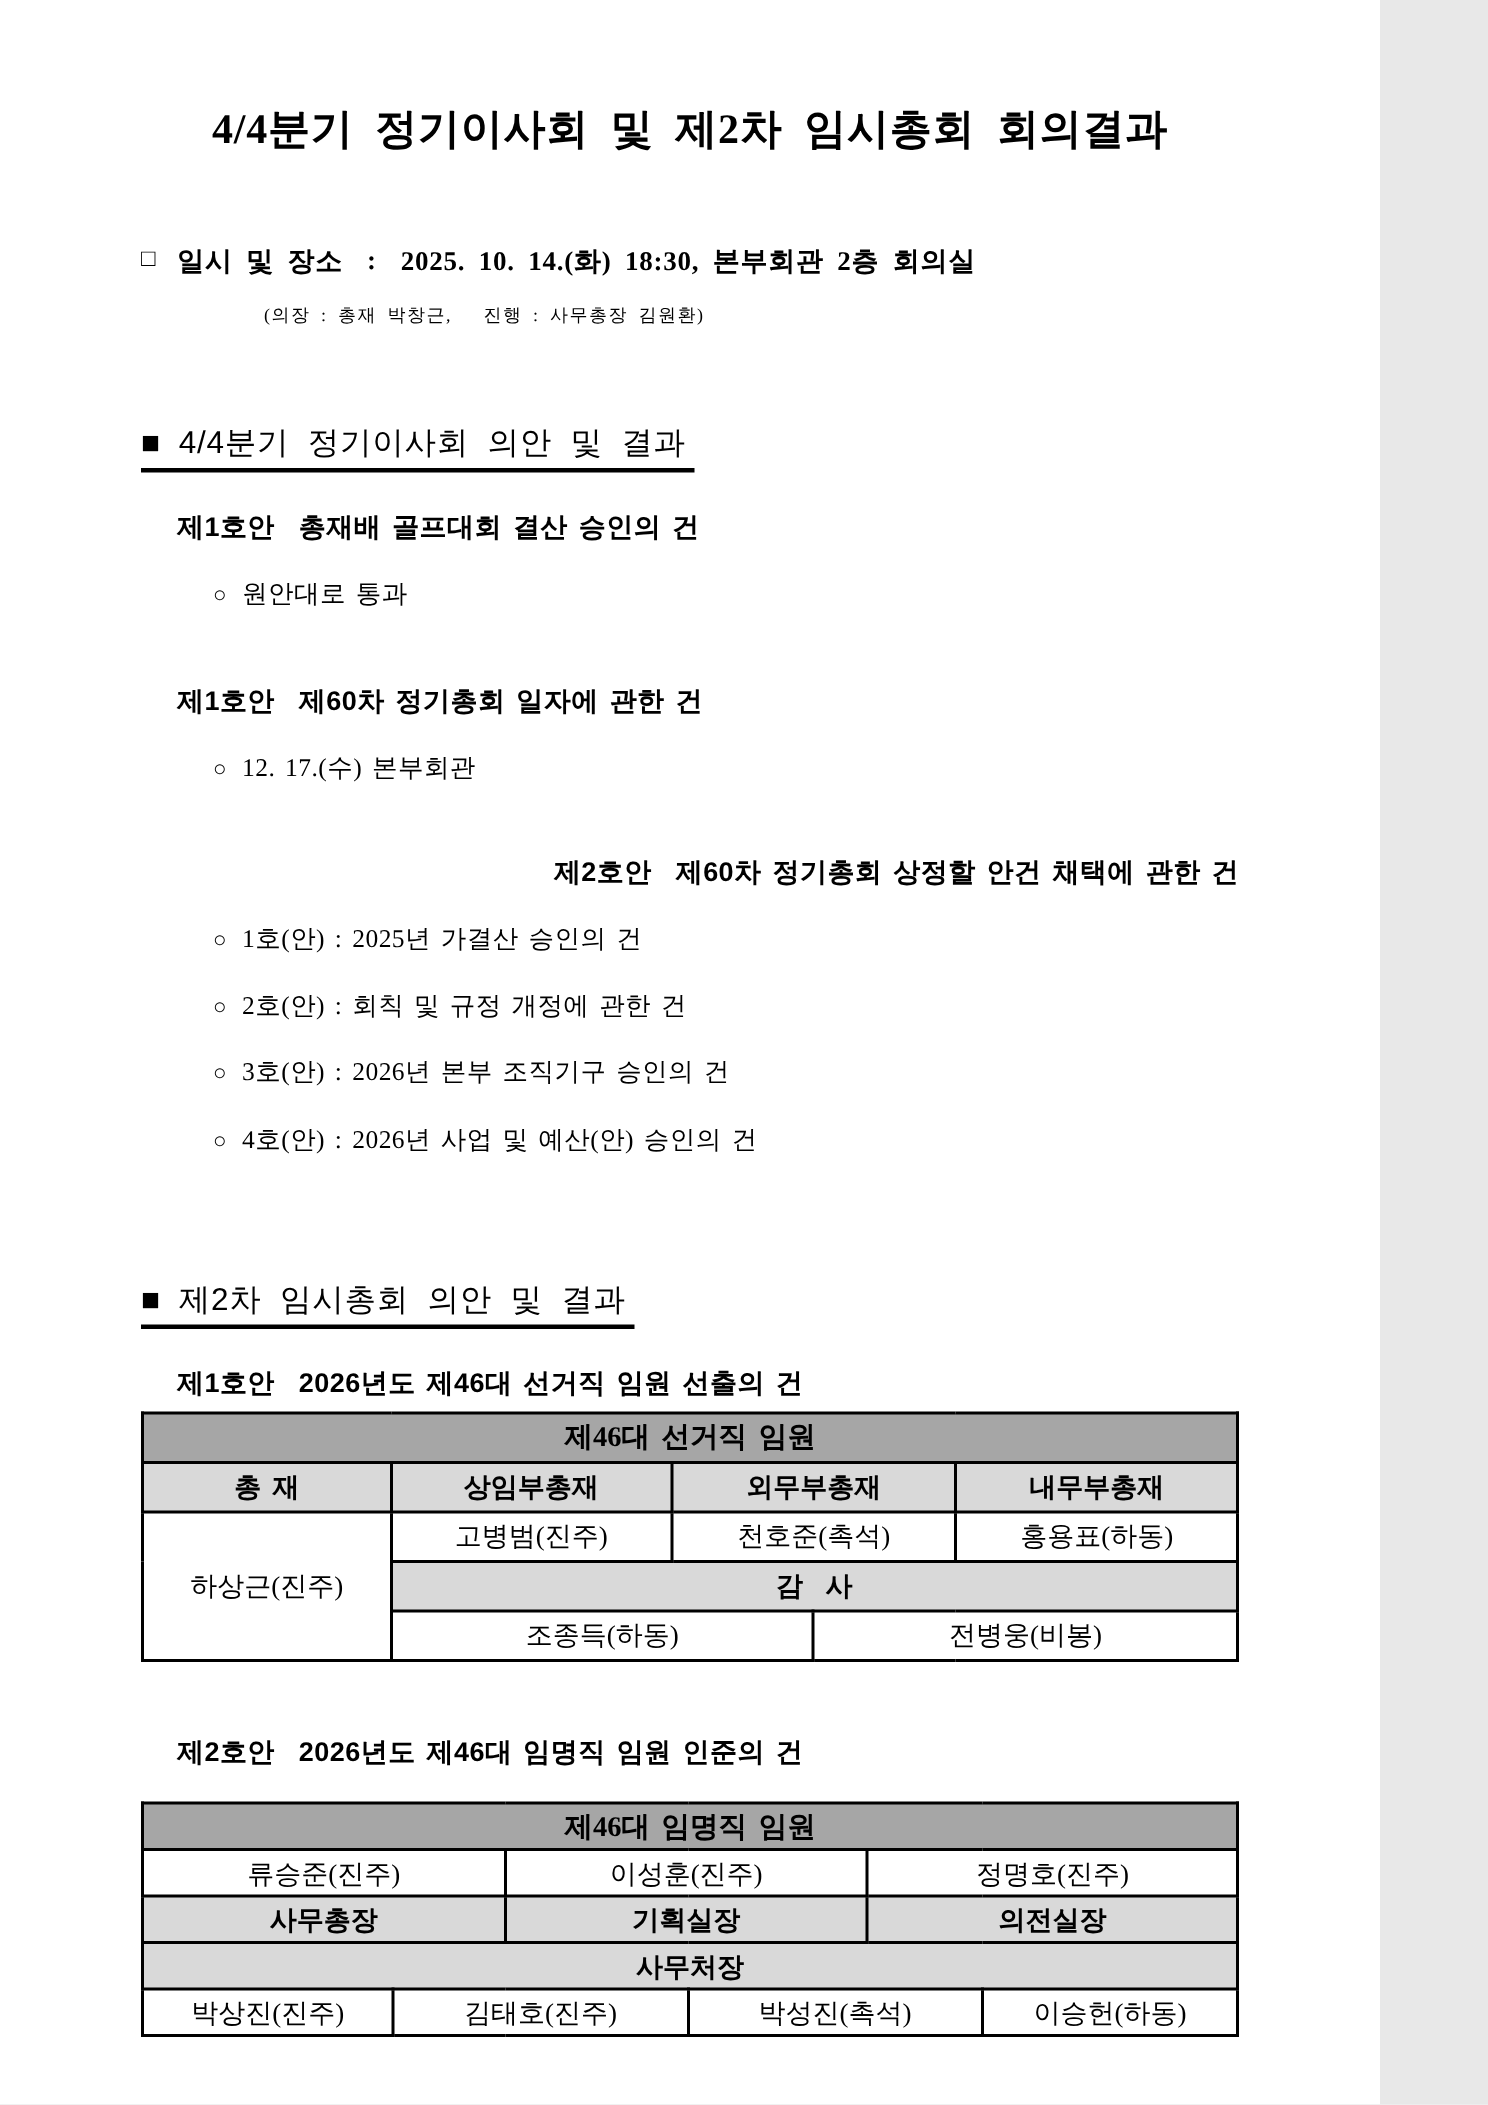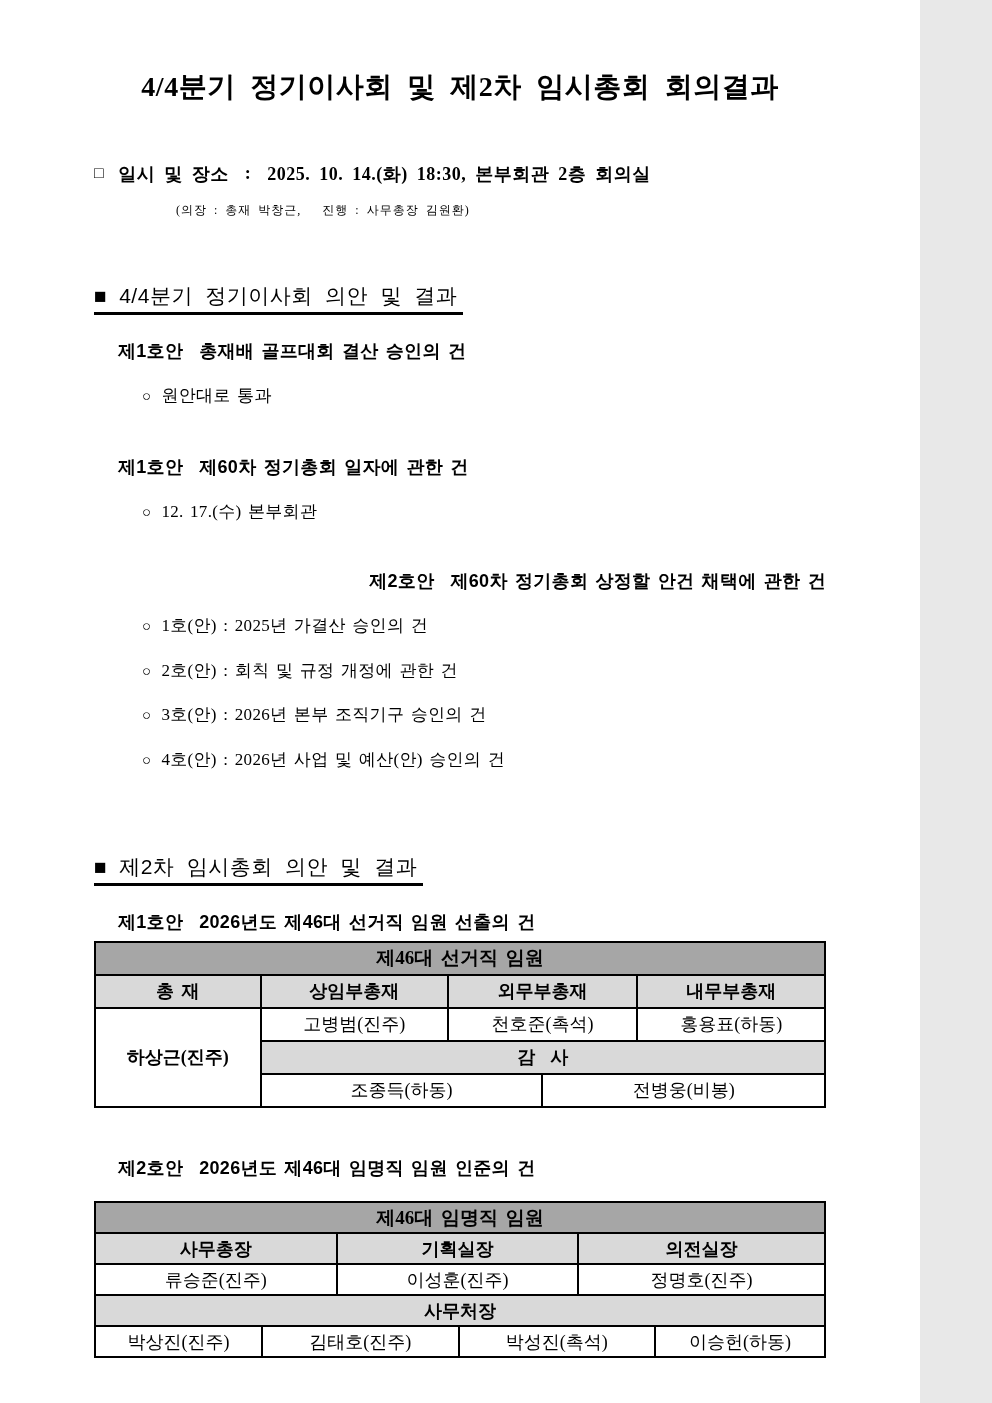--- a/index.html
+++ b/index.html
@@ -111,21 +111,21 @@
   td{
     border:2px solid var(--c-border);
     vertical-align:middle;
     font-size:18px;
     padding:0 2px;
   }
   .tbl1 tr{height:33px;}
   .tbl2 tr{height:31px;}
   td.hdr-dark{background:var(--c-dark);font-weight:bold;font-size:19px;word-spacing:3px;}
   td.hdr-light{background:var(--c-light);font-weight:bold;word-spacing:3px;}
-  td.bold{font-weight:bold;}
+  td.bold{font-weight:normal;}
 </style>
 </head>
 <body>
 
 <div class="page">
 
   <h1 class="doc-title" data-bind="title">4/4분기 정기이사회 및 제2차 임시총회 회의결과</h1>
 
   <div class="meta-line1">
     <span class="sq" data-bind="chars.square">□</span>
@@ -232,28 +232,28 @@
         <col style="width:16.7%">
         <col style="width:16.4%">
         <col style="width:10.5%">
         <col style="width:23.3%">
     </colgroup>
     <tbody>
       <tr>
         <td colspan="6" class="hdr-dark" data-bind="appointed_table.title">제46대 임명직 임원</td>
       </tr>
       <tr>
+        <td colspan="2" data-bind="appointed_table.secretary_general">류승준(진주)</td>
+        <td colspan="2" data-bind="appointed_table.planning_director">이성훈(진주)</td>
+        <td colspan="2" data-bind="appointed_table.protocol_director">정명호(진주)</td>
+      </tr>
+      <tr>
         <td colspan="2" class="hdr-light" data-bind="appointed_table.col_secretary_general">사무총장</td>
         <td colspan="2" class="hdr-light" data-bind="appointed_table.col_planning_director">기획실장</td>
         <td colspan="2" class="hdr-light" data-bind="appointed_table.col_protocol_director">의전실장</td>
-      </tr>
-      <tr>
-        <td colspan="2" data-bind="appointed_table.secretary_general">류승준(진주)</td>
-        <td colspan="2" data-bind="appointed_table.planning_director">이성훈(진주)</td>
-        <td colspan="2" data-bind="appointed_table.protocol_director">정명호(진주)</td>
       </tr>
       <tr>
         <td colspan="6" class="hdr-light" data-bind="appointed_table.office_header">사무처장</td>
       </tr>
       <tr>
         <td data-bind="appointed_table.office_1">박상진(진주)</td>
         <td colspan="2" data-bind="appointed_table.office_2">김태호(진주)</td>
         <td colspan="2" data-bind="appointed_table.office_3">박성진(촉석)</td>
         <td data-bind="appointed_table.office_4">이승헌(하동)</td>
       </tr>

